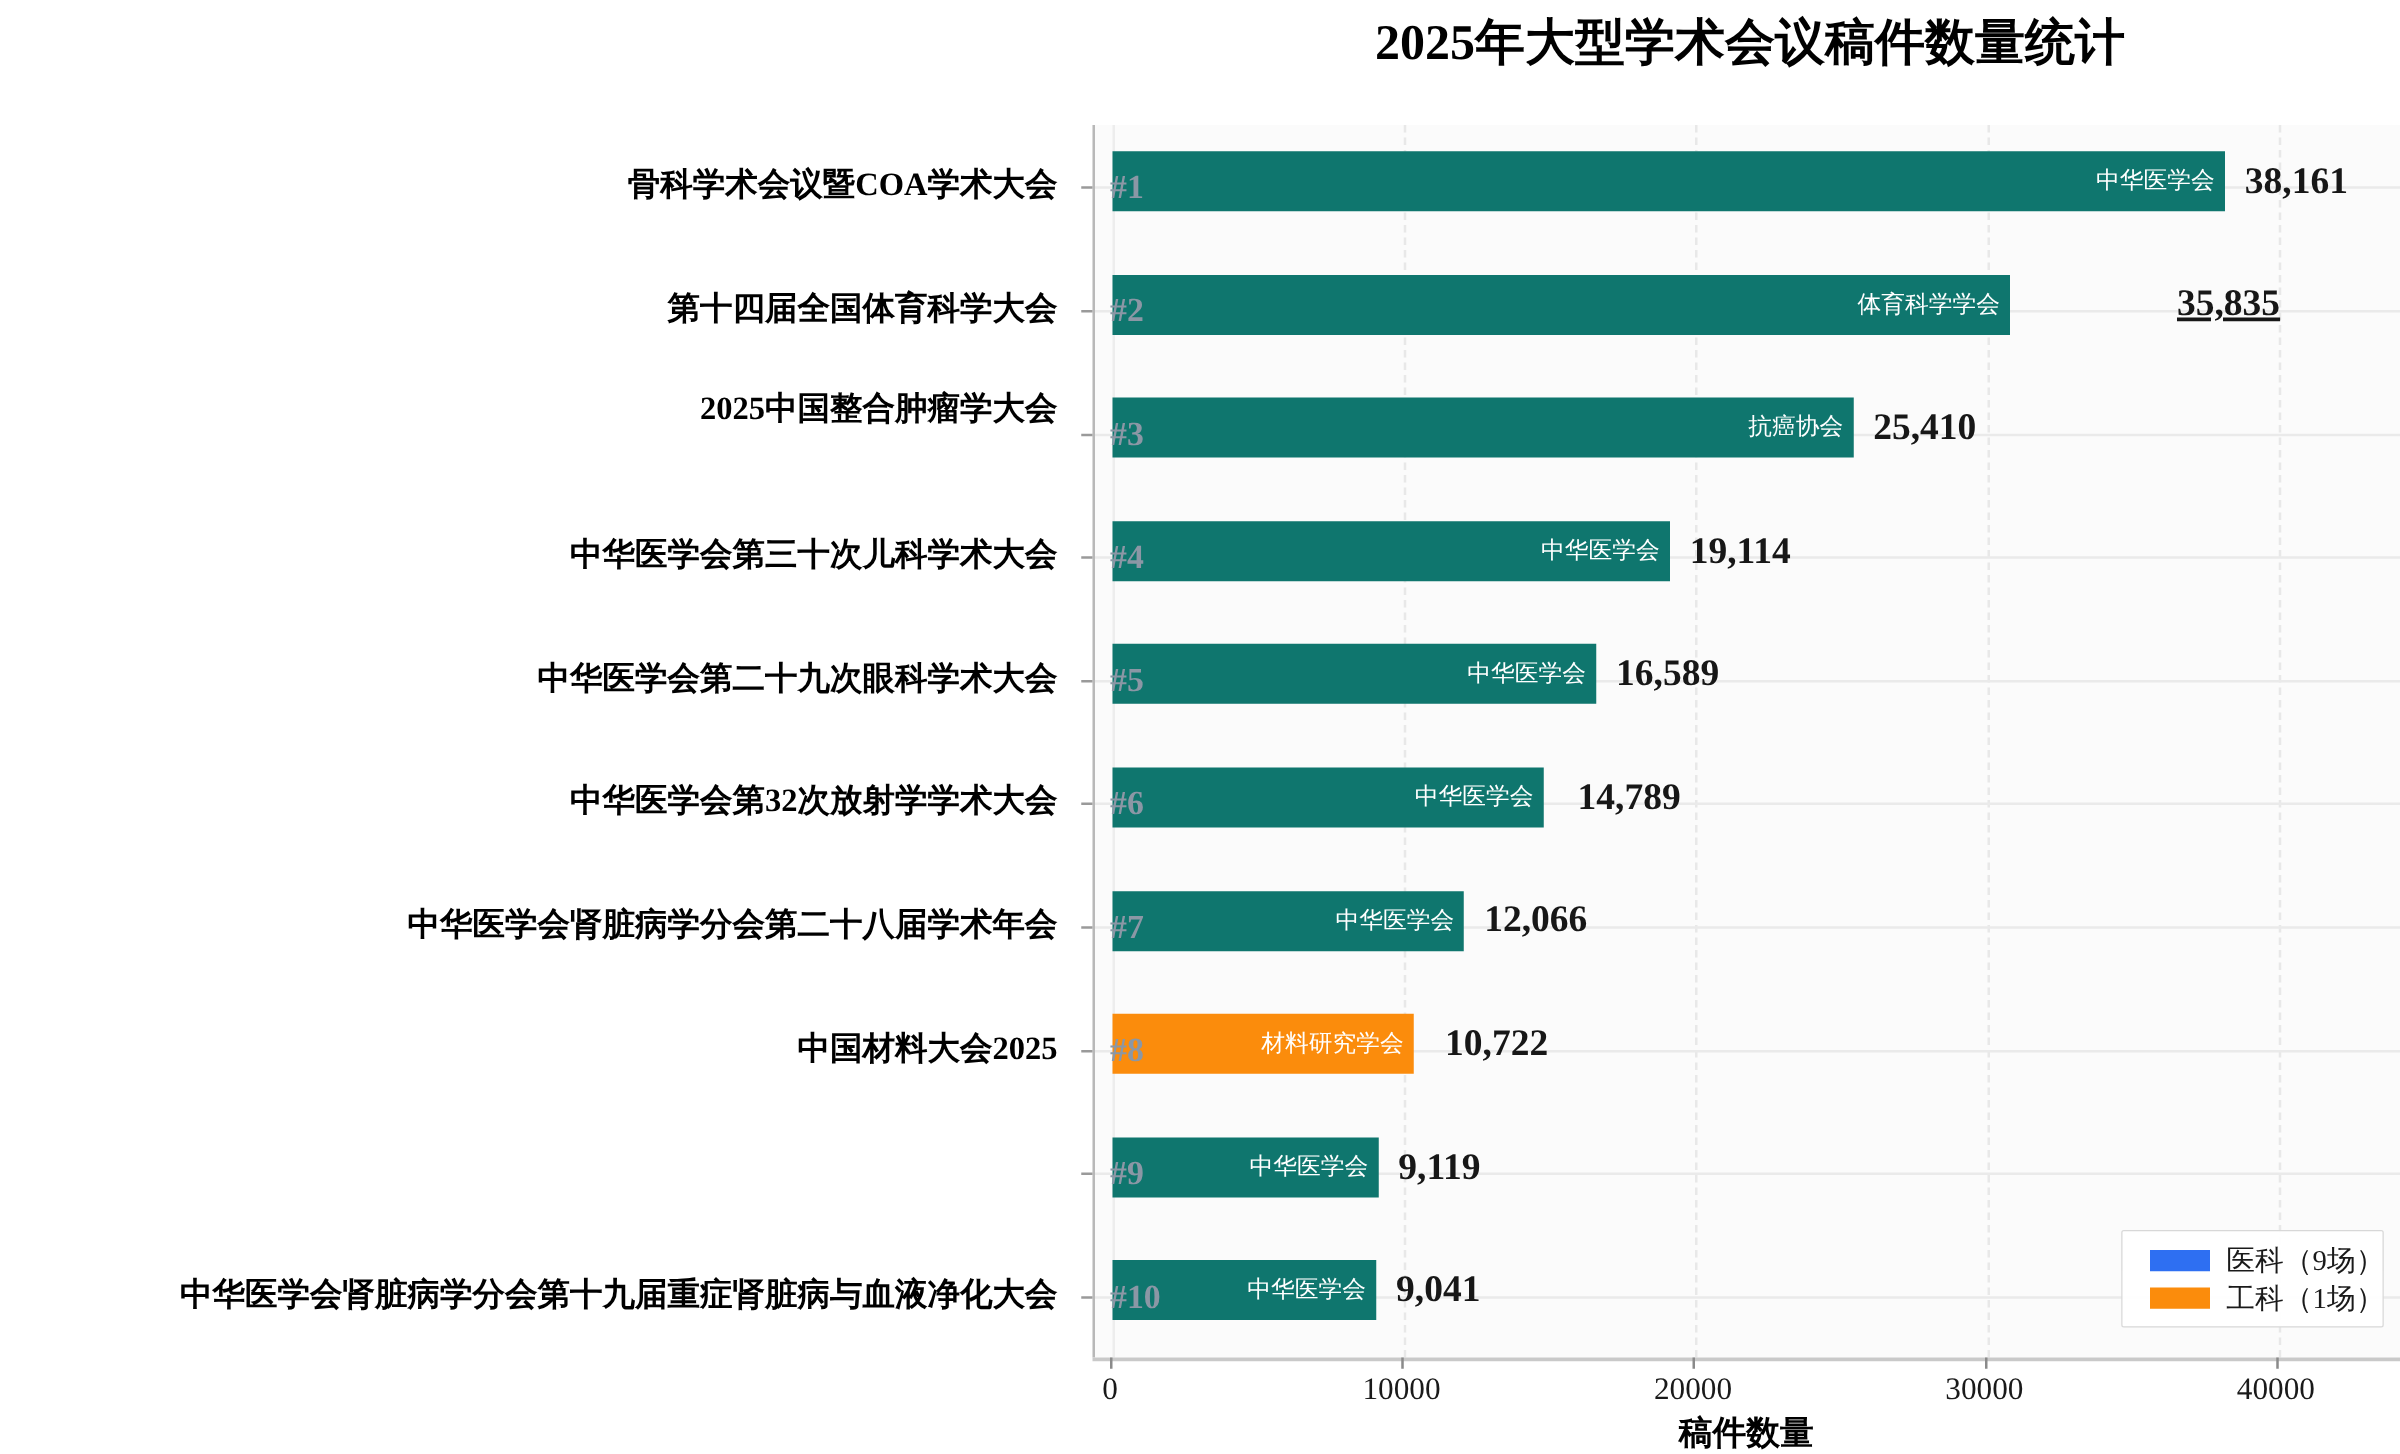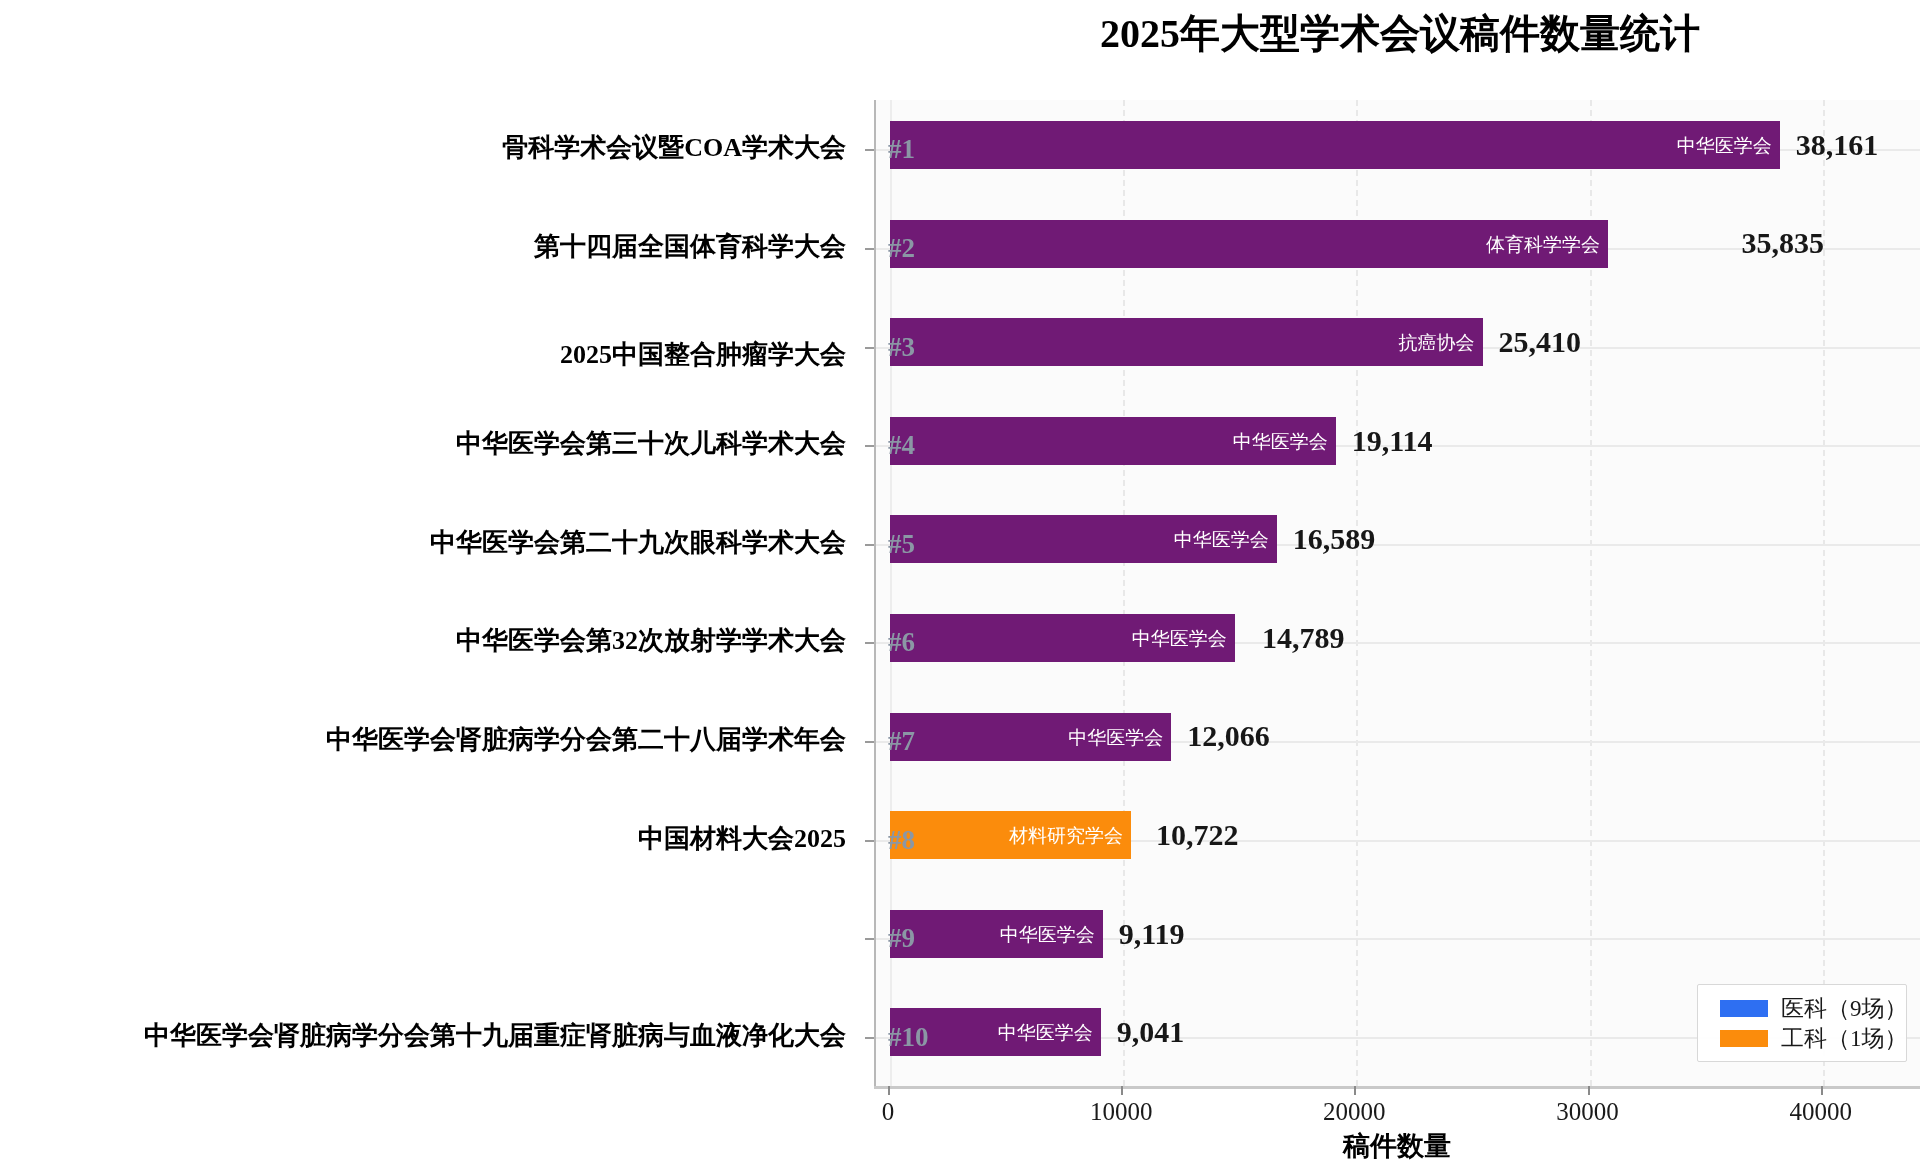--- a/index.html
+++ b/index.html
@@ -77,21 +77,21 @@
     width: 1046px;
     height: 89.6px;
   }
   .bar {
     position: absolute;
     left: 0px;
     top: 21px;
     height: 48px;
     box-sizing: border-box;
   }
-  .bar.med { background: #701a75; }
+  .bar.med { background: #0f766e; }
   .bar.eng { background: #fb8c0c; }
 
   .bar-inner-label {
     position: absolute;
     right: 8px;
     top: 50%;
     transform: translateY(-50%);
     font-family: "Liberation Serif", serif;
     font-size: 19px;
     color: #ffffff;
@@ -230,21 +230,21 @@
         <div class="bar med" style="left: 14px; width: 889.845px;">
           <span class="bar-inner-label">中华医学会</span>
         </div>
         <span class="bar-value" style="left: 919.845px;">38,161</span>
       </div>
       <div class="hgrid" style="top: 147.9px;"></div>
       <div class="row" style="top: 98.6px;">
         <div class="bar med" style="left: 14px; width: 718px;">
           <span class="bar-inner-label">体育科学学会</span>
         </div>
-        <span class="bar-value" style="left: 865.607px;">35,835</span>
+        <span class="bar-value" style="left: 865.607px; text-decoration: underline;">35,835</span>
       </div>
       <div class="hgrid" style="top: 246.5px;"></div>
       <div class="row" style="top: 197.2px;">
         <div class="bar med" style="left: 14px; width: 592.515px;">
           <span class="bar-inner-label">抗癌协会</span>
         </div>
         <span class="bar-value" style="left: 622.515px;">25,410</span>
       </div>
       <div class="hgrid" style="top: 345.1px;"></div>
       <div class="row" style="top: 295.8px;">
@@ -322,21 +322,21 @@
     <div class="xtick" style="left: 1820.73px;"></div>
     <div class="xtick-label" style="left: 1820.73px;">40000</div>
     <div class="rank-label" style="left: 888px; top: 136.3px;">#1</div>
     <div class="ytick" style="left: 865px; top: 149.3px;"></div>
     <div class="cat-label" style="top: 135.3px;">骨科学术会议暨COA学术大会</div>
     <div class="rank-label" style="left: 888px; top: 234.9px;">#2</div>
     <div class="ytick" style="left: 865px; top: 247.9px;"></div>
     <div class="cat-label" style="top: 233.9px;">第十四届全国体育科学大会</div>
     <div class="rank-label" style="left: 888px; top: 333.5px;">#3</div>
     <div class="ytick" style="left: 865px; top: 346.5px;"></div>
-    <div class="cat-label" style="top: 342px; margin-left: 36px;">2025中国整合肿瘤学大会</div>
+    <div class="cat-label" style="top: 314px; margin-left: 36px;">2025中国整合肿瘤学大会</div>
     <div class="rank-label" style="left: 888px; top: 432.1px;">#4</div>
     <div class="ytick" style="left: 865px; top: 445.1px;"></div>
     <div class="cat-label" style="top: 431.1px;">中华医学会第三十次儿科学术大会</div>
     <div class="rank-label" style="left: 888px; top: 530.7px;">#5</div>
     <div class="ytick" style="left: 865px; top: 543.7px;"></div>
     <div class="cat-label" style="top: 529.7px;">中华医学会第二十九次眼科学术大会</div>
     <div class="rank-label" style="left: 888px; top: 629.3px;">#6</div>
     <div class="ytick" style="left: 865px; top: 642.3px;"></div>
     <div class="cat-label" style="top: 628.3px;">中华医学会第32次放射学学术大会</div>
     <div class="rank-label" style="left: 888px; top: 727.9px;">#7</div>

